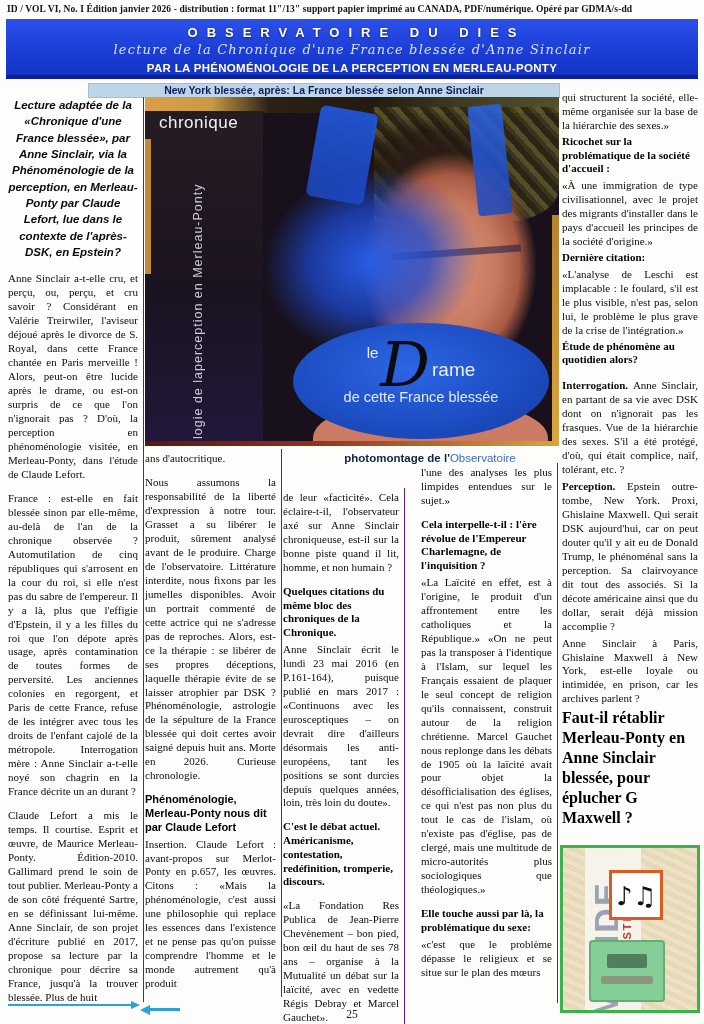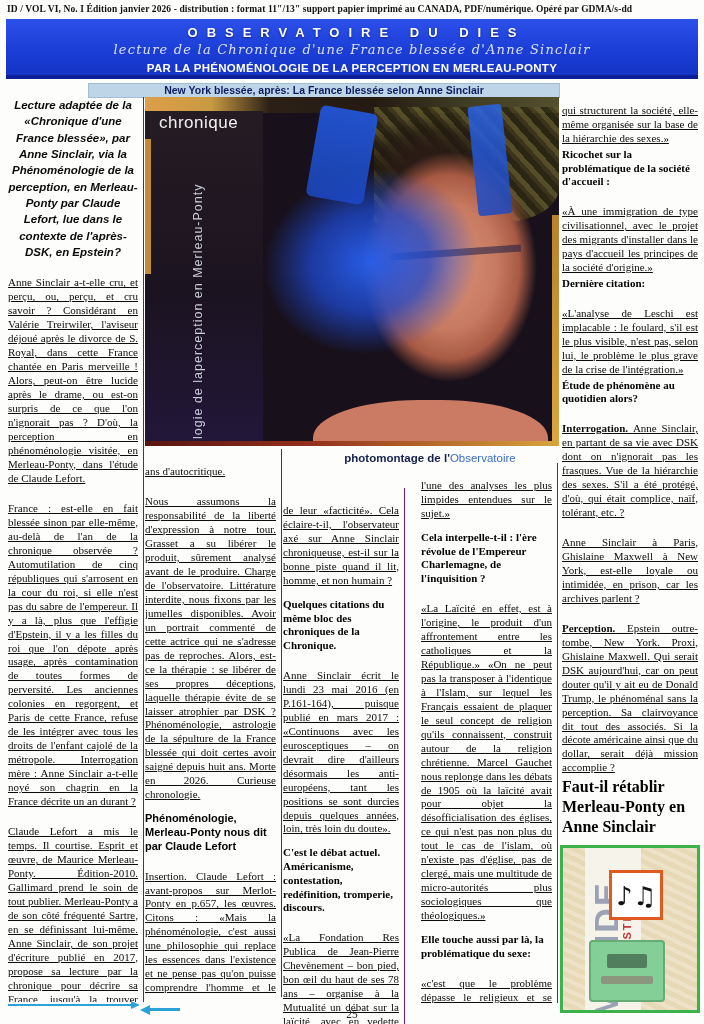--- a/index.html
+++ b/index.html
@@ -17,21 +17,21 @@
   .banner-script { font:italic 13px/1.15 "DejaVu Serif",serif; color:#d9e0fb;
     letter-spacing:1.2px; margin-top:4px; }
   .banner-bar { font:bold 11.5px/1 "Liberation Sans",sans-serif; color:#fff; margin-top:5px;
     letter-spacing:.3px; }
   .headline { position:absolute; top:83px; left:88px; width:472px; height:15px;
     background:#bed5e8; border:1px solid #a3bdd2; text-align:center;
     font:bold 10.5px/13px "Liberation Sans",sans-serif; color:#0d1b5e; }
   
   .col { position:absolute; overflow:hidden; }
   .col p.body { font:11px/1.27 "Liberation Serif",serif; color:#0c0c0c;
-    text-align:justify; margin:16px 0 10px;text-decoration:underline; }
+    text-align:justify; margin:3px 0 10px; }
   .it { font-style:italic; }
   .hs { font:bold 11px/1.25 "Liberation Sans",sans-serif; color:#000; margin:1px 0 2px; }
   .hf { font:bold 11px/1.25 "Liberation Serif",serif; color:#000; margin:1px 0 2px; }
   .hu { }
   .intro { font:bold italic 11.5px/1.42 "Liberation Sans",sans-serif; color:#0a0a0a;
     text-align:center; margin:0 0 12px; }
   .col-rule { border-right:1px solid #701a75; padding-right:5px; }
   .lead { font-weight:bold; }
   
   .arrow-right { position:absolute; left:8px; top:1001px; width:132px; height:8px; }
@@ -139,20 +139,28 @@
     <div class="m-foliage"></div>
     <div class="m-hair"></div>
     <div class="m-face"></div>
     <div class="m-spec"></div>
     <div class="m-ldark"></div>
     <div class="m-lstrip"></div>
     <div class="m-blue2"></div>
     <div class="m-blue3"></div>
     <div class="m-blue1"></div>
     <div class="m-chin"></div>
+    <div class="m-oval">
+      <div class="row">
+        <span class="m-le">le</span>
+        <span class="m-D">D</span>
+        <span class="m-rame">rame</span>
+      </div>
+      <div class="m-sub">de cette France blessée</div>
+    </div>
     <div class="m-chronique">chronique</div>
     <div class="m-vtext">logie de laperception en Merleau-Ponty</div>
     <div class="m-rstripe"></div>
     <div class="m-bstrip"></div>
   </div>
 
   <div class="caption">
     <span class="cb">photomontage de l'</span><span class="cn">Observatoire</span>
   </div>
 
@@ -185,22 +193,22 @@
   </div>
 
   <div class="col" style="top:88px; left:562px; width:136px; height:752px;">
     <p class="body it" style="margin-bottom:2px;">qui structurent la société, elle-même organisée sur la base de la hiérarchie des sexes.»</p>
     <p class="hf">Ricochet sur la problématique de la société d'accueil :</p>
     <p class="body it" style="margin-bottom:2px;">«À une immigration de type civilisationnel, avec le projet des migrants d'installer dans le pays d'accueil les principes de la société d'origine.»</p>
     <p class="hf">Dernière citation:</p>
     <p class="body it" style="margin-bottom:2px;">«L'analyse de Leschi est implacable : le foulard, s'il est le plus visible, n'est pas, selon lui, le problème le plus grave de la crise de l'intégration.»</p>
     <p class="hf" style="margin-bottom:12px;">Étude de phénomène au quotidien alors?</p>
     <p class="body" style="margin-bottom:2px;"><span class="lead">Interrogation. </span><span>Anne Sinclair, en partant de sa vie avec DSK dont on n'ignorait pas les frasques. Vue de la hiérarchie des sexes. S'il a été protégé, d'où, qui était complice, naïf, tolérant, etc. ?</span></p>
+    <p class="body" style="margin-bottom:2px;"><span class="lead">Perception. </span><span>Epstein outre-tombe, New York. Proxi, Ghislaine Maxwell. Qui serait DSK aujourd'hui, car on peut douter qu'il y ait eu de Donald Trump, le phénoménal sans la perception. Sa clairvoyance dit tout des associés. Si la décote américaine ainsi que du dollar, serait déjà mission accomplie ?</span></p>
     <p class="body" style="margin-bottom:2px;">Anne Sinclair à Paris, Ghislaine Maxwell à New York, est-elle loyale ou intimidée, en prison, car les archives parlent ?</p>
-    <p class="body" style="margin-bottom:2px;"><span class="lead">Perception. </span><span>Epstein outre-tombe, New York. Proxi, Ghislaine Maxwell. Qui serait DSK aujourd'hui, car on peut douter qu'il y ait eu de Donald Trump, le phénoménal sans la perception. Sa clairvoyance dit tout des associés. Si la décote américaine ainsi que du dollar, serait déjà mission accomplie ?</span></p>
     <p class="hf" style="font-size:16px;">Faut-il rétablir Merleau-Ponty en Anne Sinclair blessée, pour éplucher G Maxwell ?</p>
   </div>
 
   <div class="rpic">
     <div class="rpic-strip"></div>
     <div class="rpic-mot">MONDE</div>
     <div class="rpic-ill">ILLUSTRÉ</div>
     <div class="rpic-green">
       <div class="mark"></div>
       <div class="mark2"></div>

